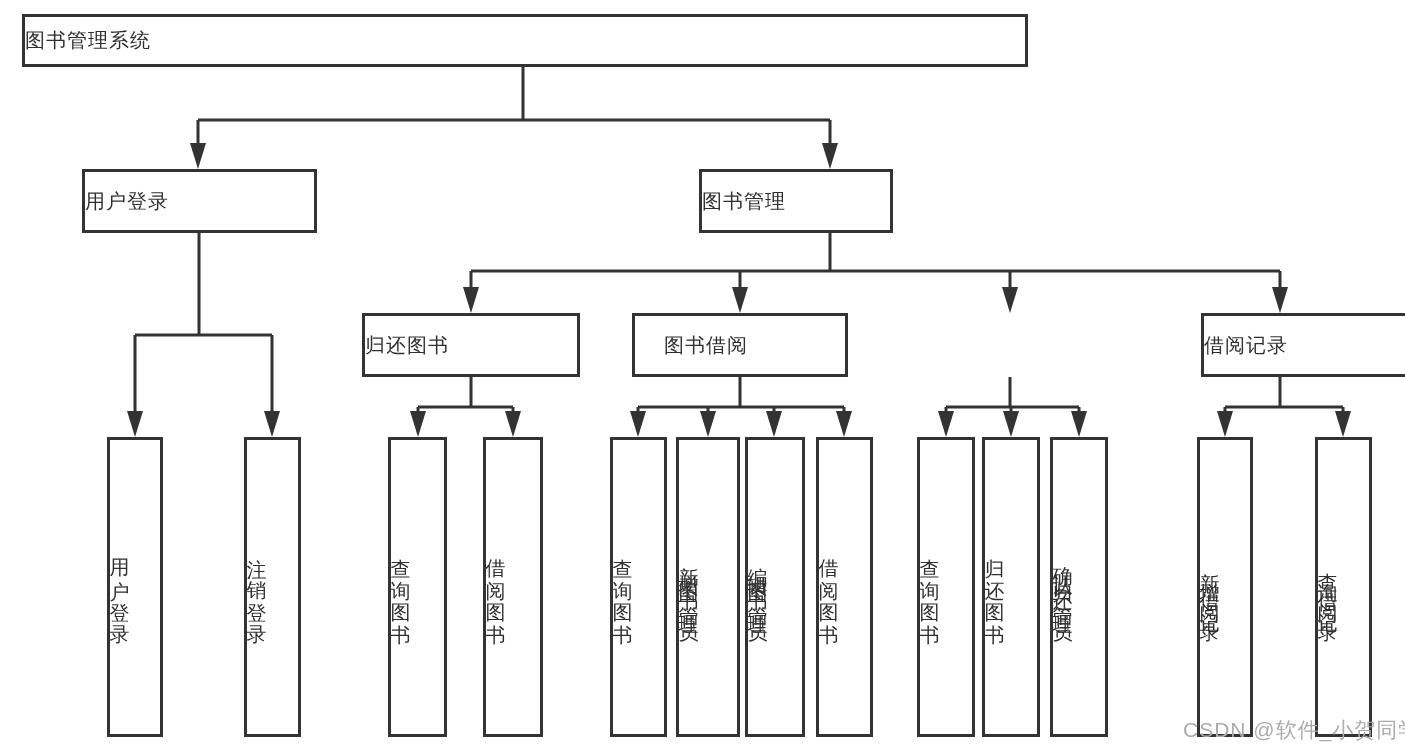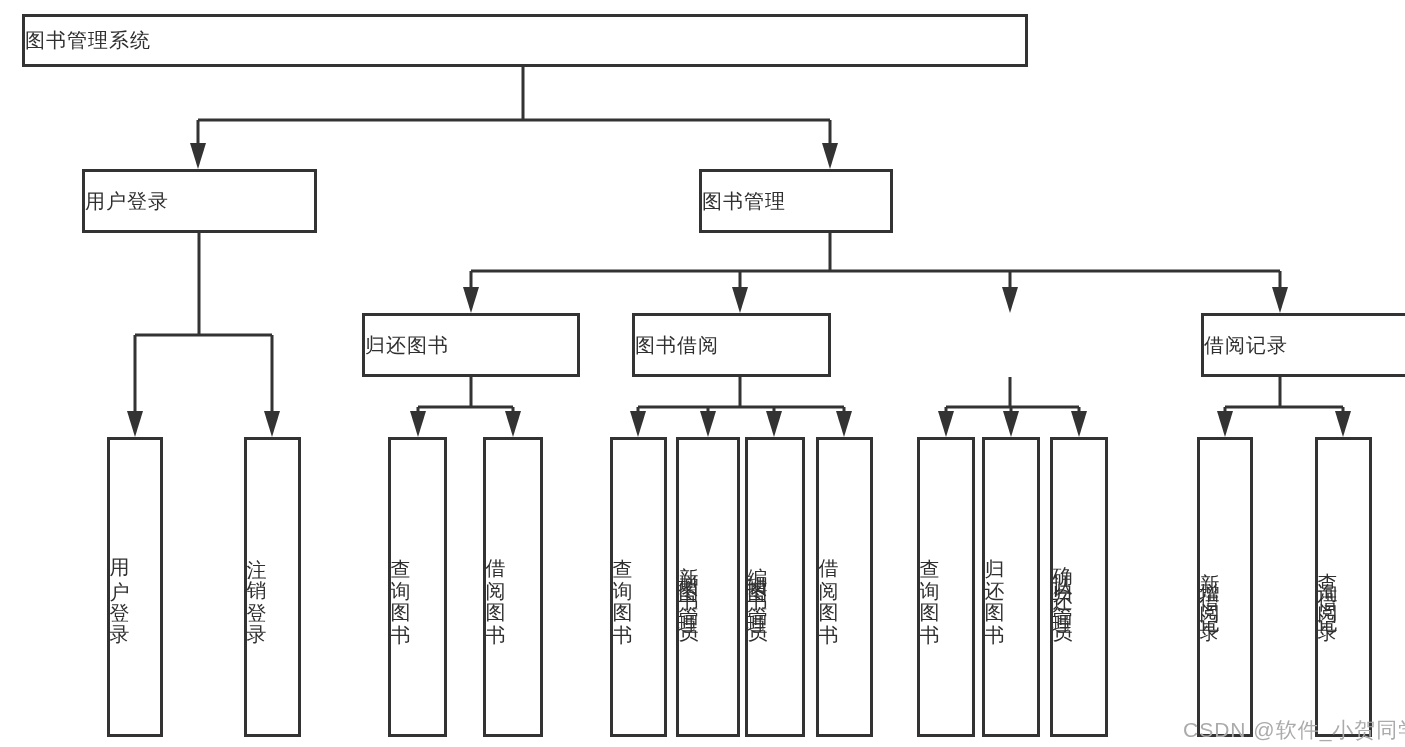--- a/index.html
+++ b/index.html
@@ -113,21 +113,21 @@
   <div class="node hbox" style="left:82px;top:169px;width:235px;height:64px;">
     <span>用户登录</span>
   </div>
   <div class="node hbox" style="left:699px;top:169px;width:194px;height:64px;">
     <span>图书管理</span>
   </div>
 
   <div class="node hbox" style="left:362px;top:313px;width:218px;height:64px;">
     <span>归还图书</span>
   </div>
-  <div class="node hbox" style="left:632px;top:313px;width:199px;height:64px;">
+  <div class="node hbox" style="left:632px;top:313px;width:216px;height:64px;padding-left:29px;">
     <span>图书借阅</span>
   </div>
   <div class="node hbox" style="left:1173px;top:313px;width:214px;height:64px;margin-left:28px;">
     <span>借阅记录</span>
   </div>
 
   <div class="node vbox ls-wide" style="left:107px;top:437px;width:56px;height:300px;">
     <span>用户登录</span>
   </div>
   <div class="node vbox ls-wide" style="left:244px;top:437px;width:57px;height:300px;">

